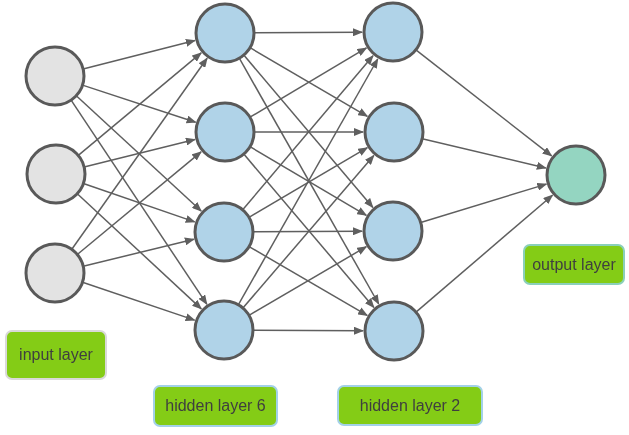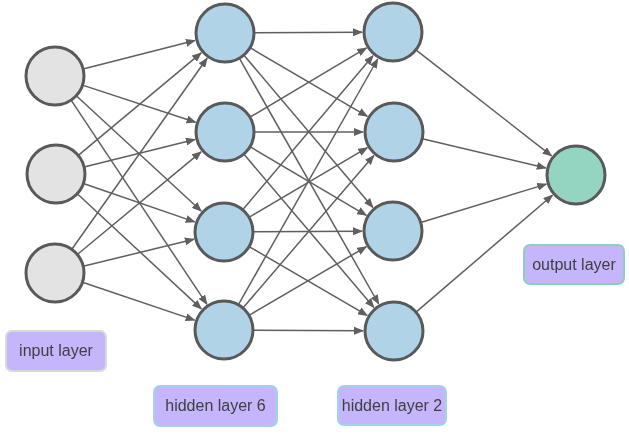--- a/index.html
+++ b/index.html
@@ -11,21 +11,21 @@
     background: #ffffff;
     overflow: hidden;
   }
   .canvas svg { position: absolute; left: 0; top: 0; display: block; }
   .node-label {
     position: absolute;
     box-sizing: border-box;
     display: flex;
     align-items: center;
     justify-content: center;
-    background: #c4b5fd;
+    background: #84cc16;
     border: 2px solid #cccccc;
     border-radius: 7px;
     font-size: 16px;
     color: #3f3f3f;
     white-space: nowrap;
     line-height: 1;
   }
 </style>
 </head>
 <body>
@@ -77,17 +77,17 @@
       <circle cx="225" cy="33" r="29" fill="#b0d3e8" stroke="#595959" stroke-width="3"></circle>
       <circle cx="225" cy="132" r="29" fill="#b0d3e8" stroke="#595959" stroke-width="3"></circle>
       <circle cx="224" cy="232" r="29" fill="#b0d3e8" stroke="#595959" stroke-width="3"></circle>
       <circle cx="224" cy="330" r="29" fill="#b0d3e8" stroke="#595959" stroke-width="3"></circle>
       <circle cx="393" cy="32" r="29" fill="#b0d3e8" stroke="#595959" stroke-width="3"></circle>
       <circle cx="394" cy="132" r="29" fill="#b0d3e8" stroke="#595959" stroke-width="3"></circle>
       <circle cx="393" cy="231" r="29" fill="#b0d3e8" stroke="#595959" stroke-width="3"></circle>
       <circle cx="394" cy="331" r="29" fill="#b0d3e8" stroke="#595959" stroke-width="3"></circle>
       <circle cx="576" cy="175" r="29" fill="#94d5c1" stroke="#595959" stroke-width="3"></circle>
     </svg>
-  <div class="node-label" style="left: 5px; top: 330px; width: 102px; height: 42px; border-color: rgb(217, 217, 217); color: rgb(63, 63, 63);">input layer</div>
+  <div class="node-label" style="left: 5px; top: 330px; width: 102px; height: 50px; border-color: rgb(217, 217, 217); color: rgb(63, 63, 63);">input layer</div>
   <div class="node-label" style="left: 153px; top: 385px; width: 125px; height: 42px; border-color: rgb(163, 209, 232); color: rgb(63, 63, 63);">hidden layer 6</div>
-  <div class="node-label" style="left: 337px; top: 385px; width: 110px; height: 41px; border-color: rgb(163, 209, 232); color: rgb(63, 63, 63);">hidden layer 2</div>
+  <div class="node-label" style="left: 337px; top: 385px; width: 146px; height: 41px; border-color: rgb(163, 209, 232); color: rgb(63, 63, 63);">hidden layer 2</div>
   <div class="node-label" style="left: 523px; top: 244px; width: 102px; height: 41px; border-color: rgb(138, 208, 186); color: rgb(63, 63, 63);">output layer</div>
 </div>
 
 </body></html>

